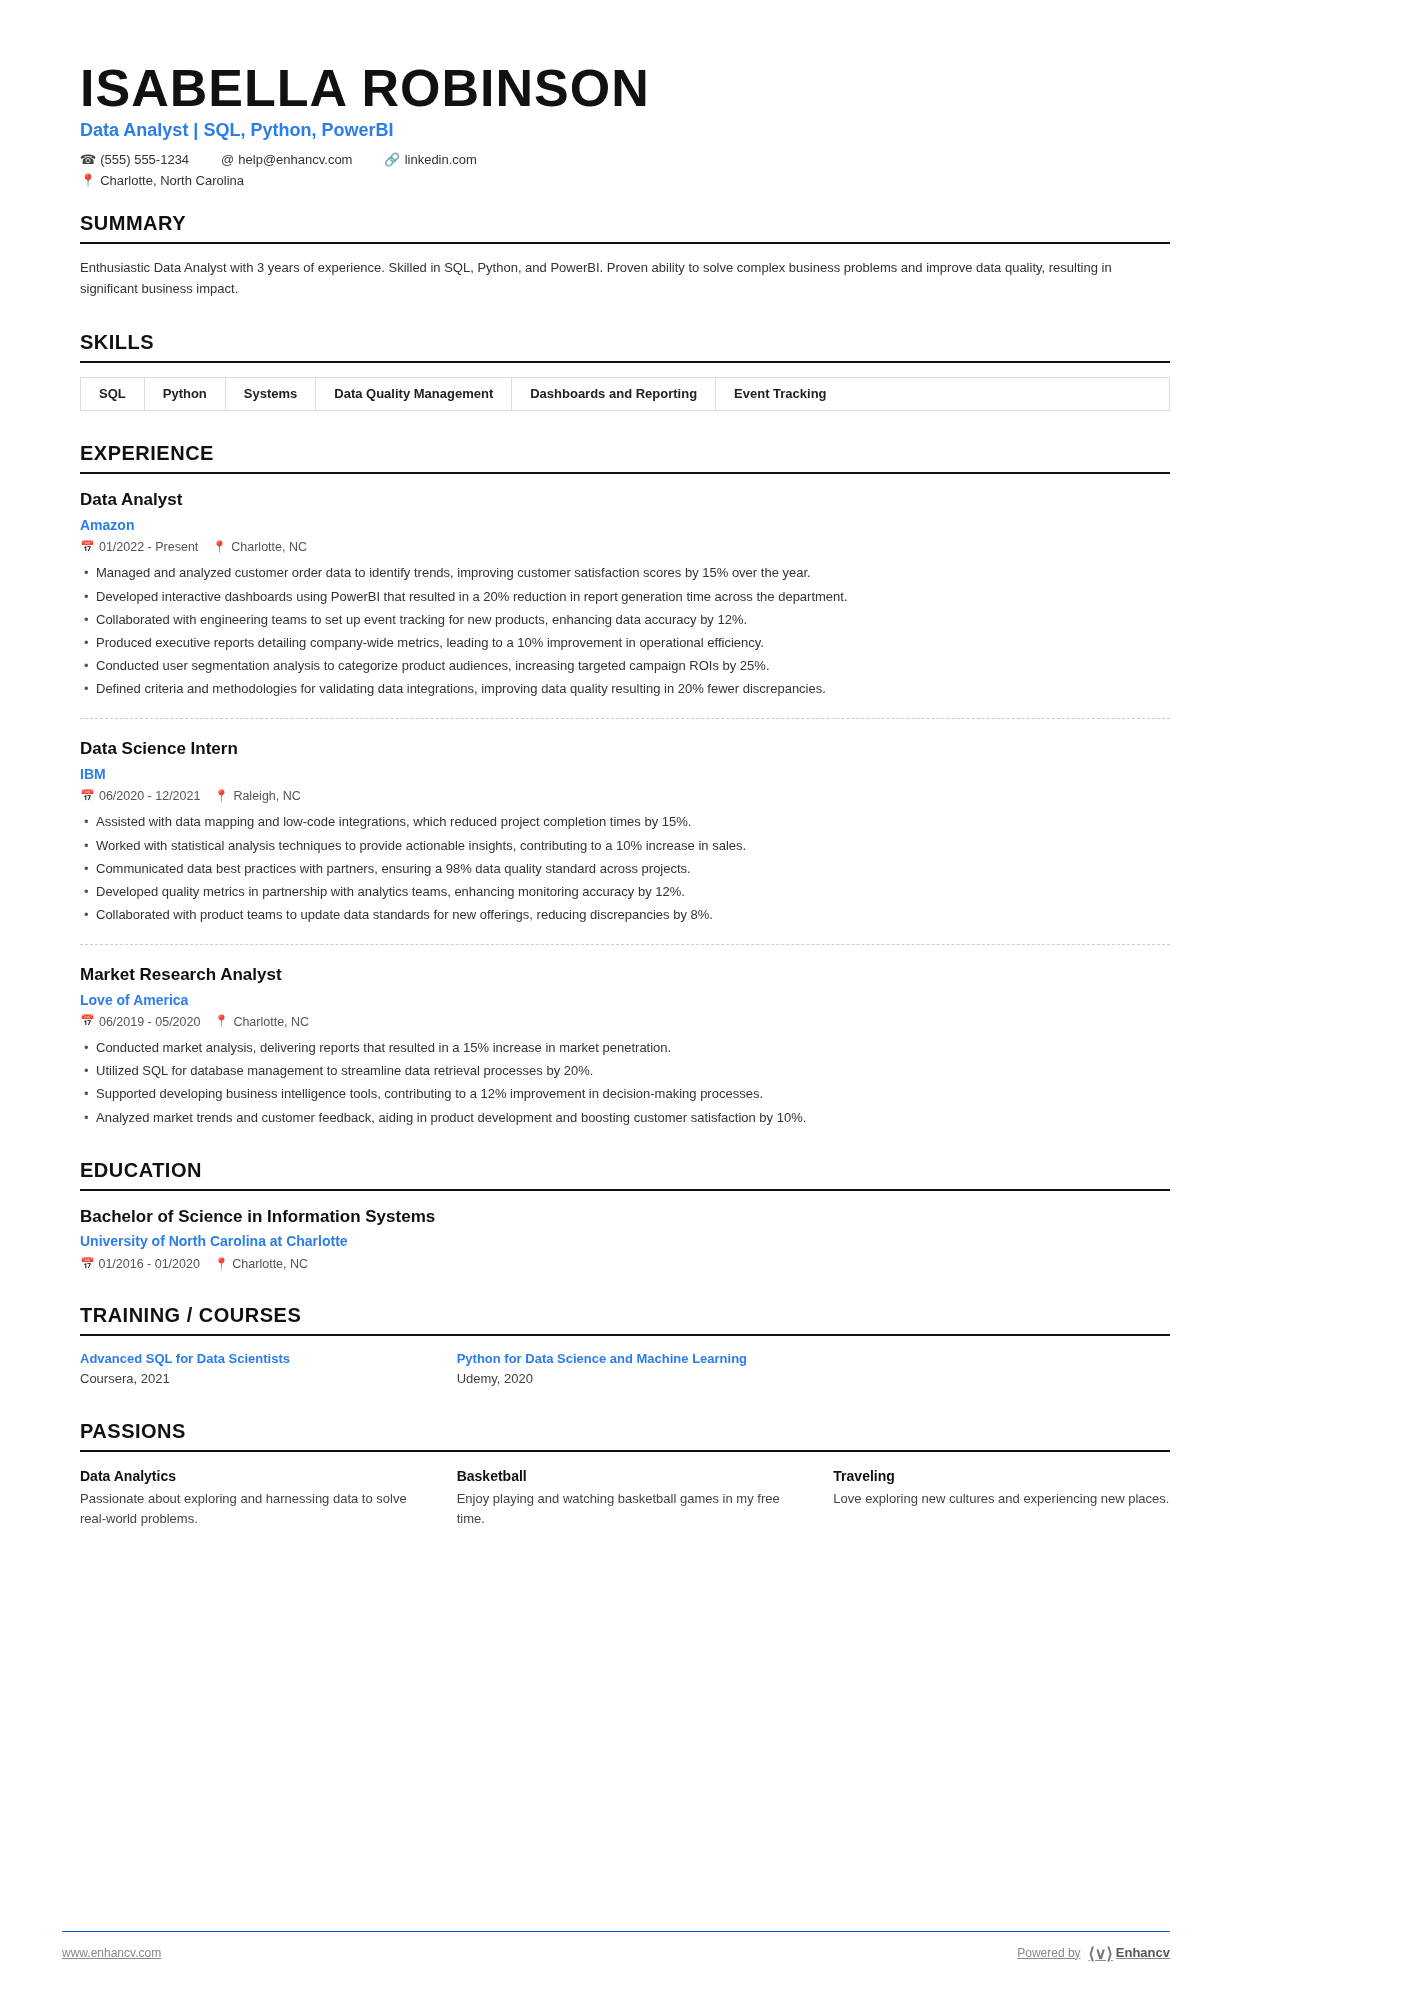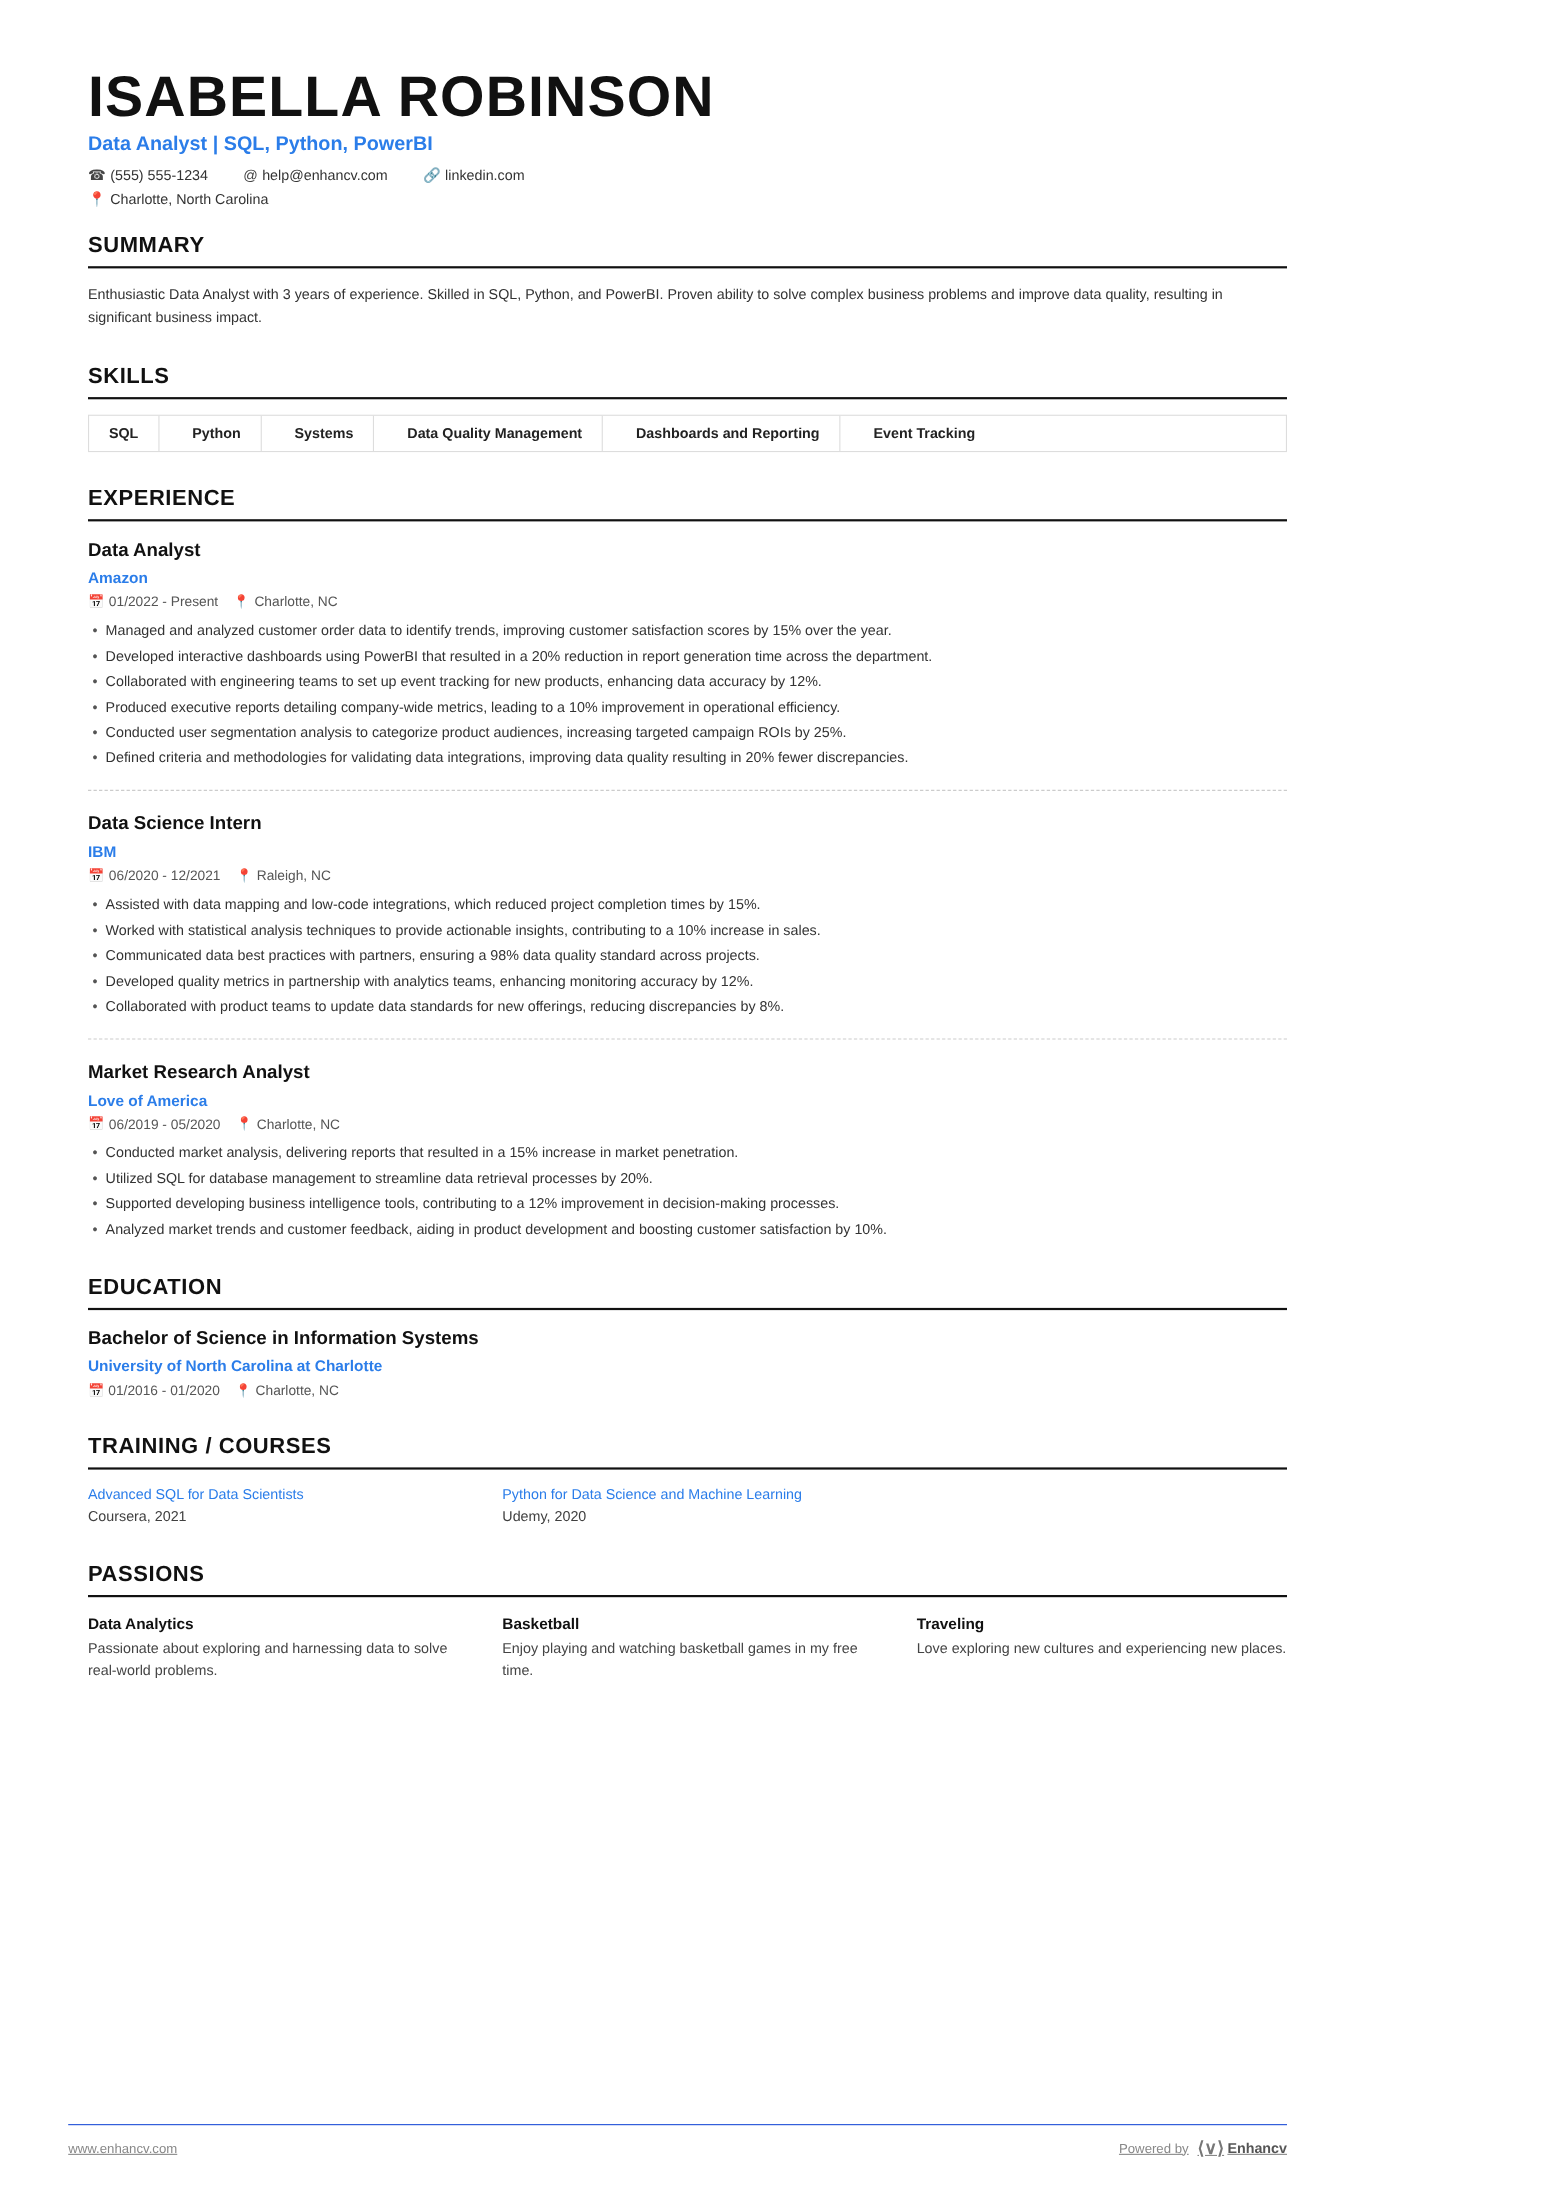--- a/index.html
+++ b/index.html
@@ -60,21 +60,21 @@
       letter-spacing: 0.5px;
     }
 
     
     .summary-text { font-size: 13px; color: #333; line-height: 1.6; }
 
     
     .skills-list {
       display: flex;
       flex-wrap: wrap;
-      gap: 12px;
+      gap: 0;
       border: 1px solid #ddd;
     }
     .skill-item {
       padding: 7px 18px;
       border-right: 1px solid #ddd;
       font-size: 13px;
       font-weight: 600;
       color: #222;
       white-space: nowrap;
     }
@@ -121,21 +121,21 @@
       color: #555;
     }
 
     
     .training-grid {
       display: grid;
       grid-template-columns: 1fr 1fr 1fr;
       gap: 10px 40px;
     }
     .training-item {}
-    .training-name { font-size: 13px; font-weight: 400; color: #2b7de9; margin-bottom: 1px; }
+    .training-name { font-size: 13px; font-weight: 700; color: #2b7de9; margin-bottom: 1px; }
     .training-provider { font-size: 13px; color: #404040; }
 
     
     .passions-grid {
       display: grid;
       grid-template-columns: 1fr 1fr 1fr;
       gap: 10px 40px;
     }
     .passion-item {}
     .passion-title { font-size: 14px; font-weight: 700; color: #111; margin-bottom: 3px; }

